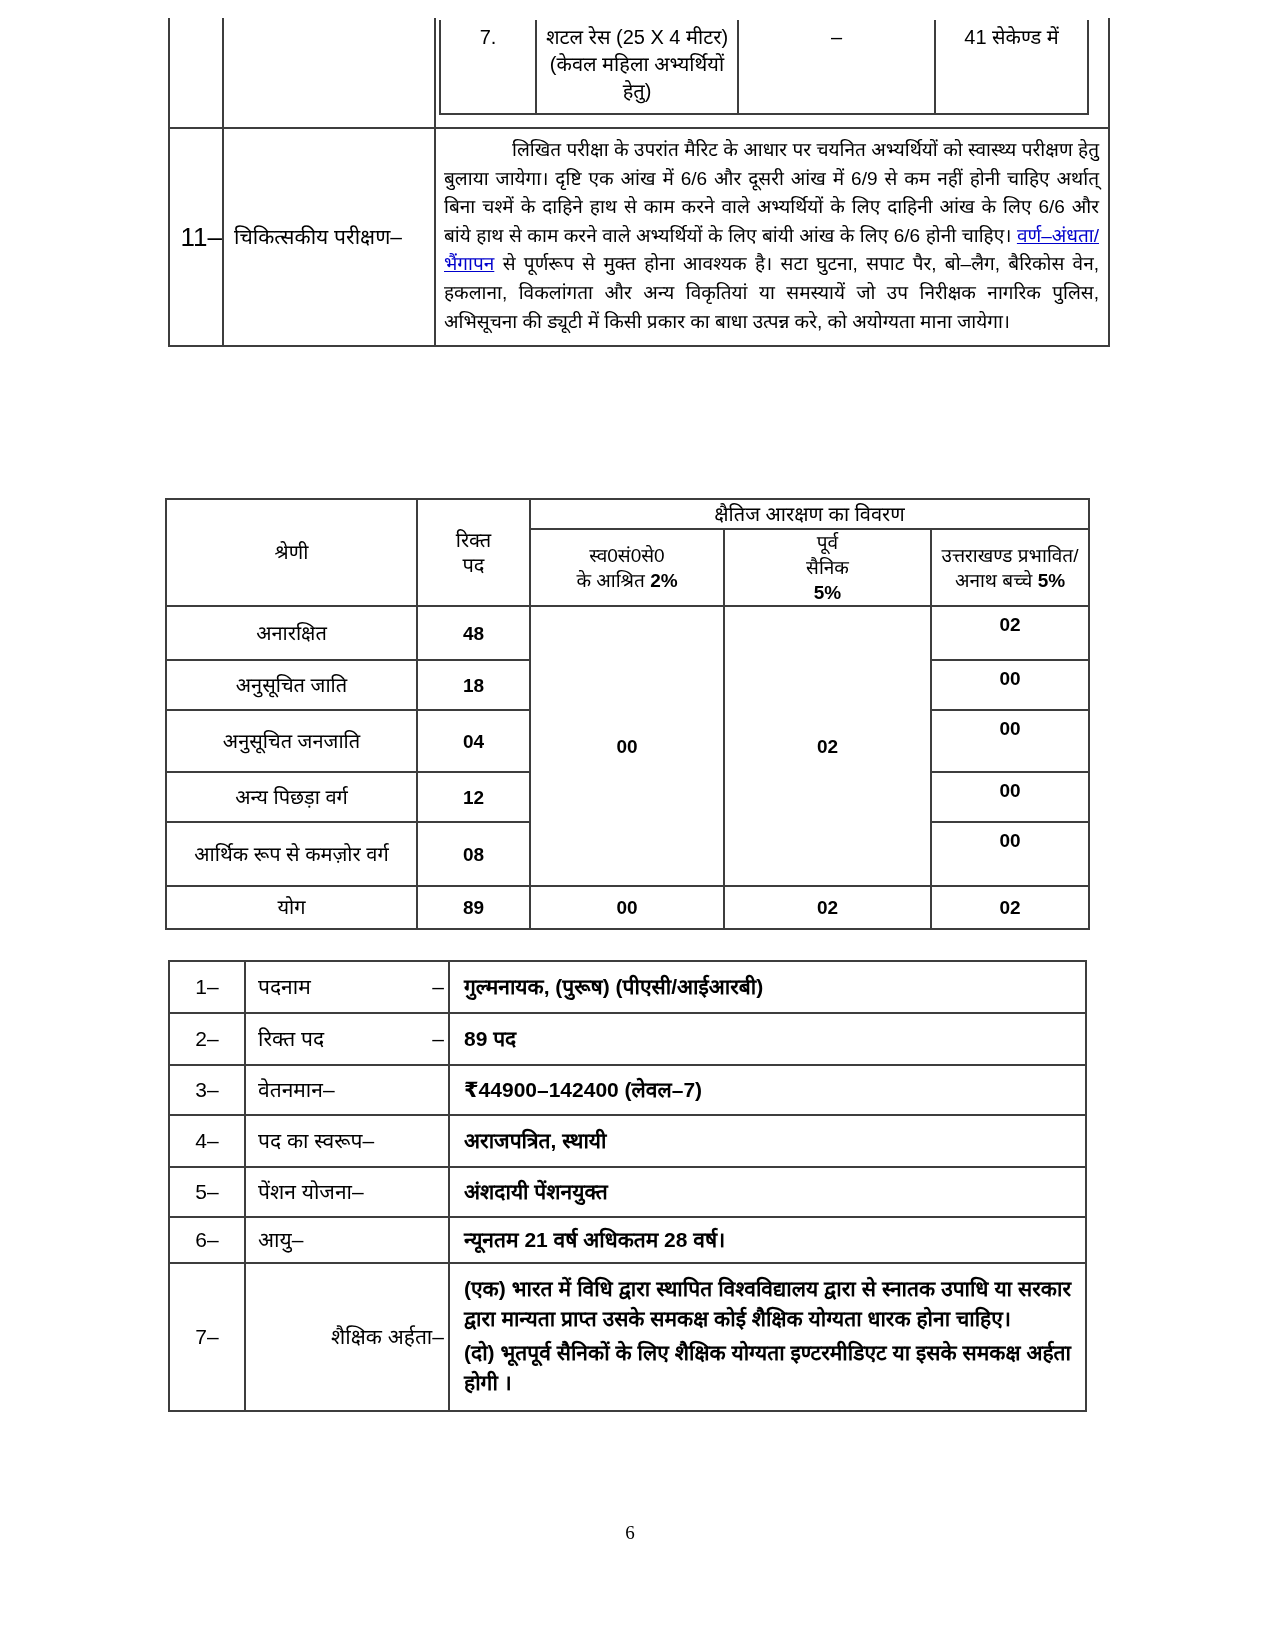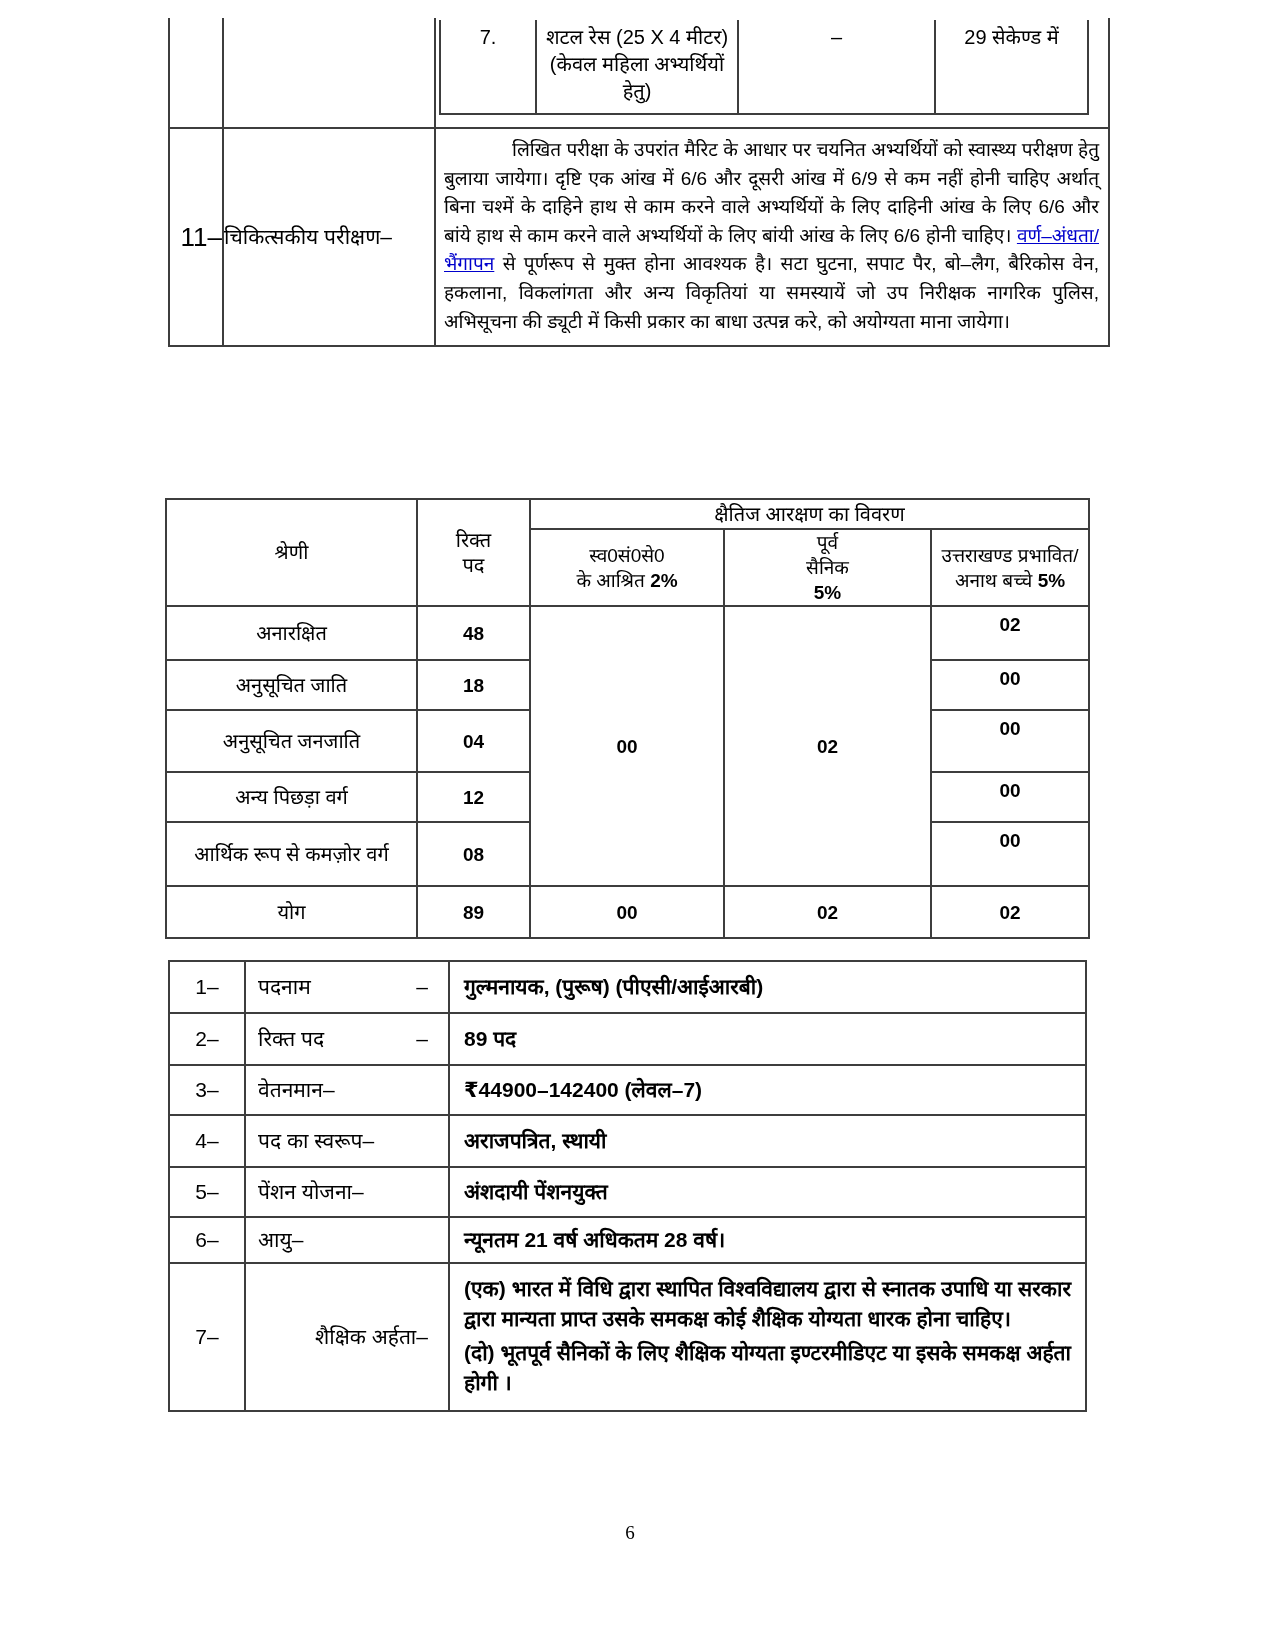--- a/index.html
+++ b/index.html
@@ -19,21 +19,21 @@
   .outer { position: absolute; left: 168px; top: 18px; width: 940px; table-layout: fixed; }
   .outer tr.rowA td { border-top: none; }
   .outer td { vertical-align: middle; }
   .cell-empty { height: 104px; }
 
   .inner { margin: 2px 0 12px 3px; table-layout: fixed; width: 648px; }
   .inner td { vertical-align: top; text-align: center; padding: 4px 6px 8px; height: 88px;
               font-size: 20px; line-height: 27px; }
 
   .num-cell  { text-align: right; font-size: 26px; }
-  .label-cell{ padding: 6px 6px 6px 0; font-size: 21px; line-height: 30px; }
+  .label-cell{ padding: 6px 6px 6px 10px; font-size: 21px; line-height: 30px; }
 
   .med-para {
     padding: 7px 9px 9px 8px;
     font-size: 19px; line-height: 28.6px;
     text-align: justify;
     text-indent: 68px;
   }
   .med-link { color: #0000cc; text-decoration: underline; cursor: pointer; }
 
   
@@ -47,27 +47,27 @@
   .res { position: absolute; left: 165px; top: 498px; width: 923px; table-layout: fixed; }
   .res td { text-align: center; font-size: 20px; line-height: 25px; }
   .res .hz { height: 30px; font-size: 20px; }
   .res .sub { height: 74px; font-size: 19px; vertical-align: middle; }
   .res .pct { font-weight: bold; }
   .res .cat { font-size: 20px; }
   .res .val { font-size: 19px; font-weight: bold; }
   .res .orphan-val { vertical-align: top; padding-top: 5px; }
   .res tr.r1 { height: 54px; } .res tr.r2 { height: 50px; }
   .res tr.r3 { height: 62px; } .res tr.r4 { height: 50px; }
-  .res tr.r5 { height: 64px; } .res tr.rt { height: 52px; }
+  .res tr.r5 { height: 64px; } .res tr.rt { height: 43px; }
 
   
   .det { position: absolute; left: 168px; top: 960px; width: 917px; table-layout: fixed; }
   .det td { font-size: 21px; line-height: 30px; vertical-align: middle; }
   .det .dnum { text-align: center; }
-  .det .dlabel { padding: 6px 20px 6px 12px; }
+  .det .dlabel { padding: 6px 4px 6px 12px; }
   .det .dvalue { padding: 6px 14px; font-weight: bold; }
   .det .lbl-flex { display: flex; justify-content: space-between; }
   .det tr.d1 { height: 52px; } .det tr.d2 { height: 52px; }
   .det tr.d3 { height: 50px; } .det tr.d4 { height: 52px; }
   .det tr.d5 { height: 50px; } .det tr.d6 { height: 46px; }
   .det .bold-val { font-weight: bold; }
   .det .edu p { text-align: justify; padding: 2px 0; }
   .det tr.d7 td.dvalue { padding: 8px 14px 10px; vertical-align: top; }
   .det tr.d7 td.dlabel { vertical-align: middle; text-align: right; }
 
@@ -100,21 +100,21 @@
                 <col style="width:96px">
                 <col style="width:202px">
                 <col style="width:197px">
                 <col style="width:153px">
               </colgroup>
           <tbody>
                 <tr>
             <td><span>7.</span></td>
             <td><span>शटल रेस (25 X 4 मीटर) (केवल महिला अभ्यर्थियों हेतु)</span></td>
             <td><span>–</span></td>
-            <td><span>29 सेकेण्ड में</span></td>
+            <td><span>41 सेकेण्ड में</span></td>
           </tr>
         </tbody>
             </table>
       </td>
     </tr>
     <tr>
       <td class="num-cell"><span>11–</span></td>
       <td class="label-cell"><span>चिकित्सकीय परीक्षण–</span></td>
       <td style="vertical-align:top;">
         <div class="med-para"><span>लिखित परीक्षा के उपरांत मैरिट के आधार पर चयनित अभ्यर्थियों को स्वास्थ्य परीक्षण हेतु बुलाया जायेगा। दृष्टि एक आंख में 6/6 और दूसरी आंख में 6/9 से कम नहीं होनी चाहिए अर्थात् बिना चश्में के दाहिने हाथ से काम करने वाले अभ्यर्थियों के लिए दाहिनी आंख के लिए 6/6 और बांये हाथ से काम करने वाले अभ्यर्थियों के लिए बांयी आंख के लिए 6/6 होनी चाहिए। </span><span class="med-link">वर्ण–अंधता/भैंगापन</span><span> से पूर्णरूप से मुक्त होना आवश्यक है। सटा घुटना, सपाट पैर, बो–लैग, बैरिकोस वेन, हकलाना, विकलांगता और अन्य विकृतियां या समस्यायें जो उप निरीक्षक नागरिक पुलिस, अभिसूचना की ड्यूटी में किसी प्रकार का बाधा उत्पन्न करे, को अयोग्यता माना जायेगा।</span></div>

